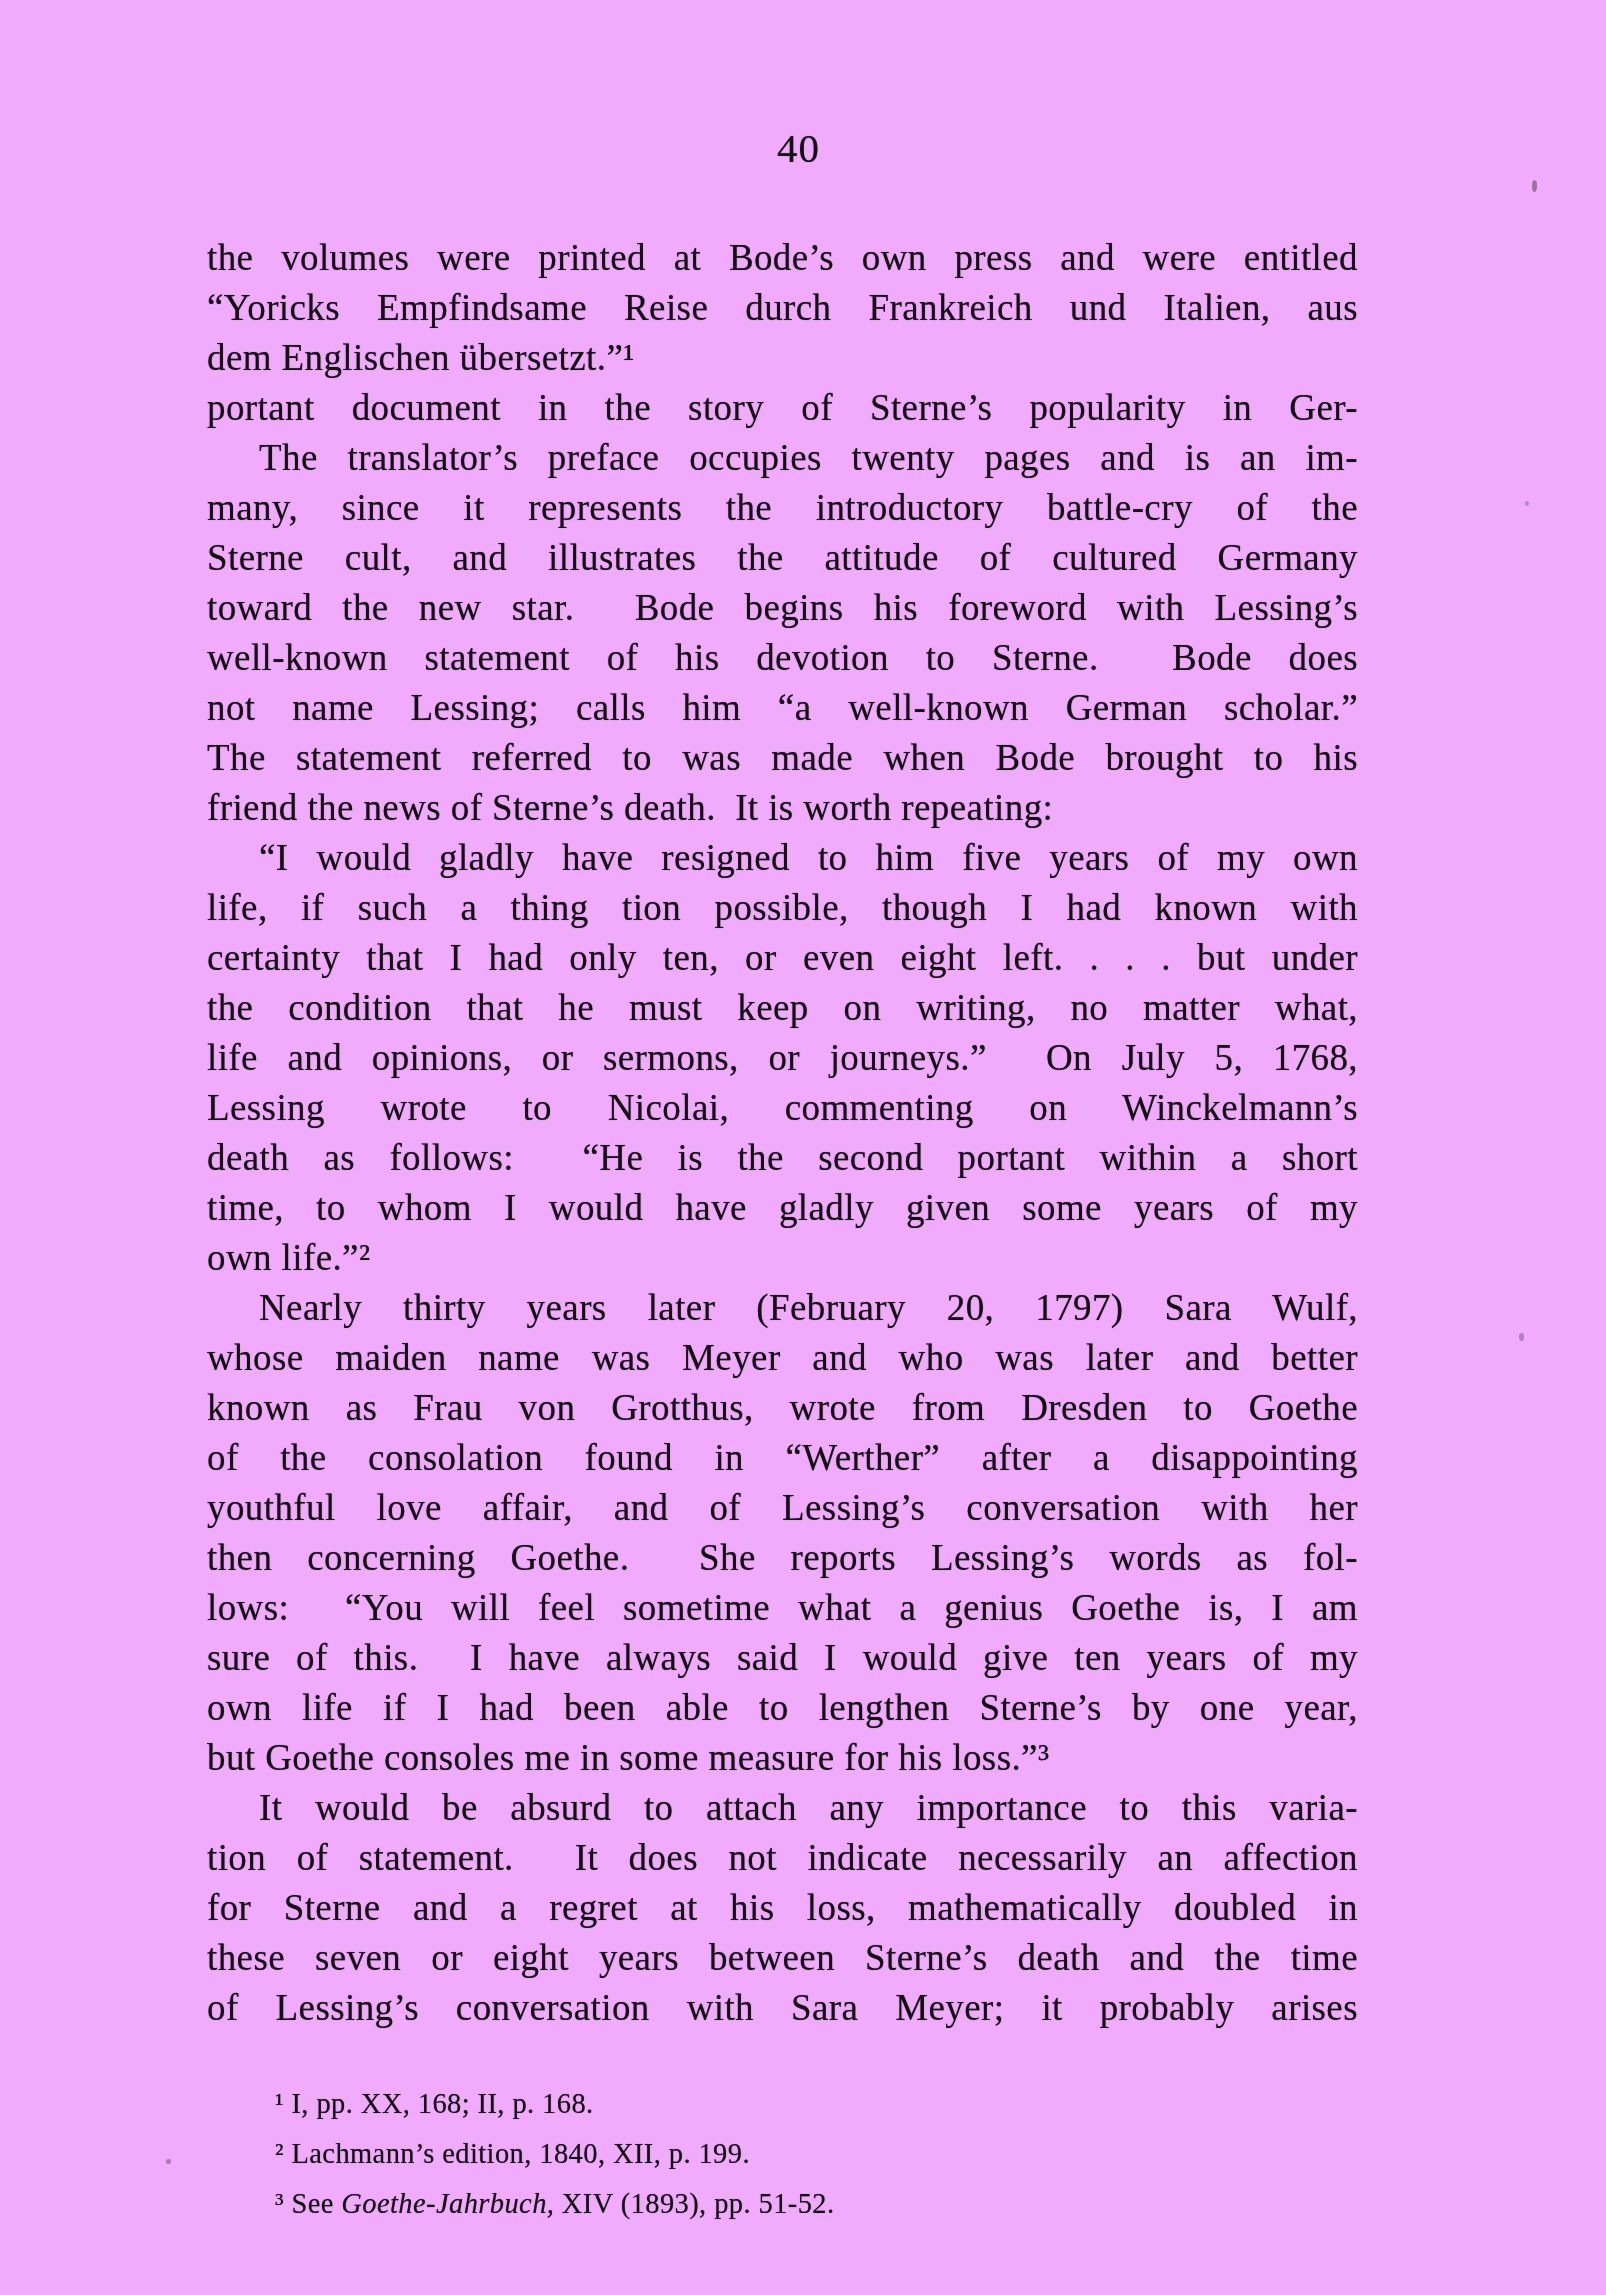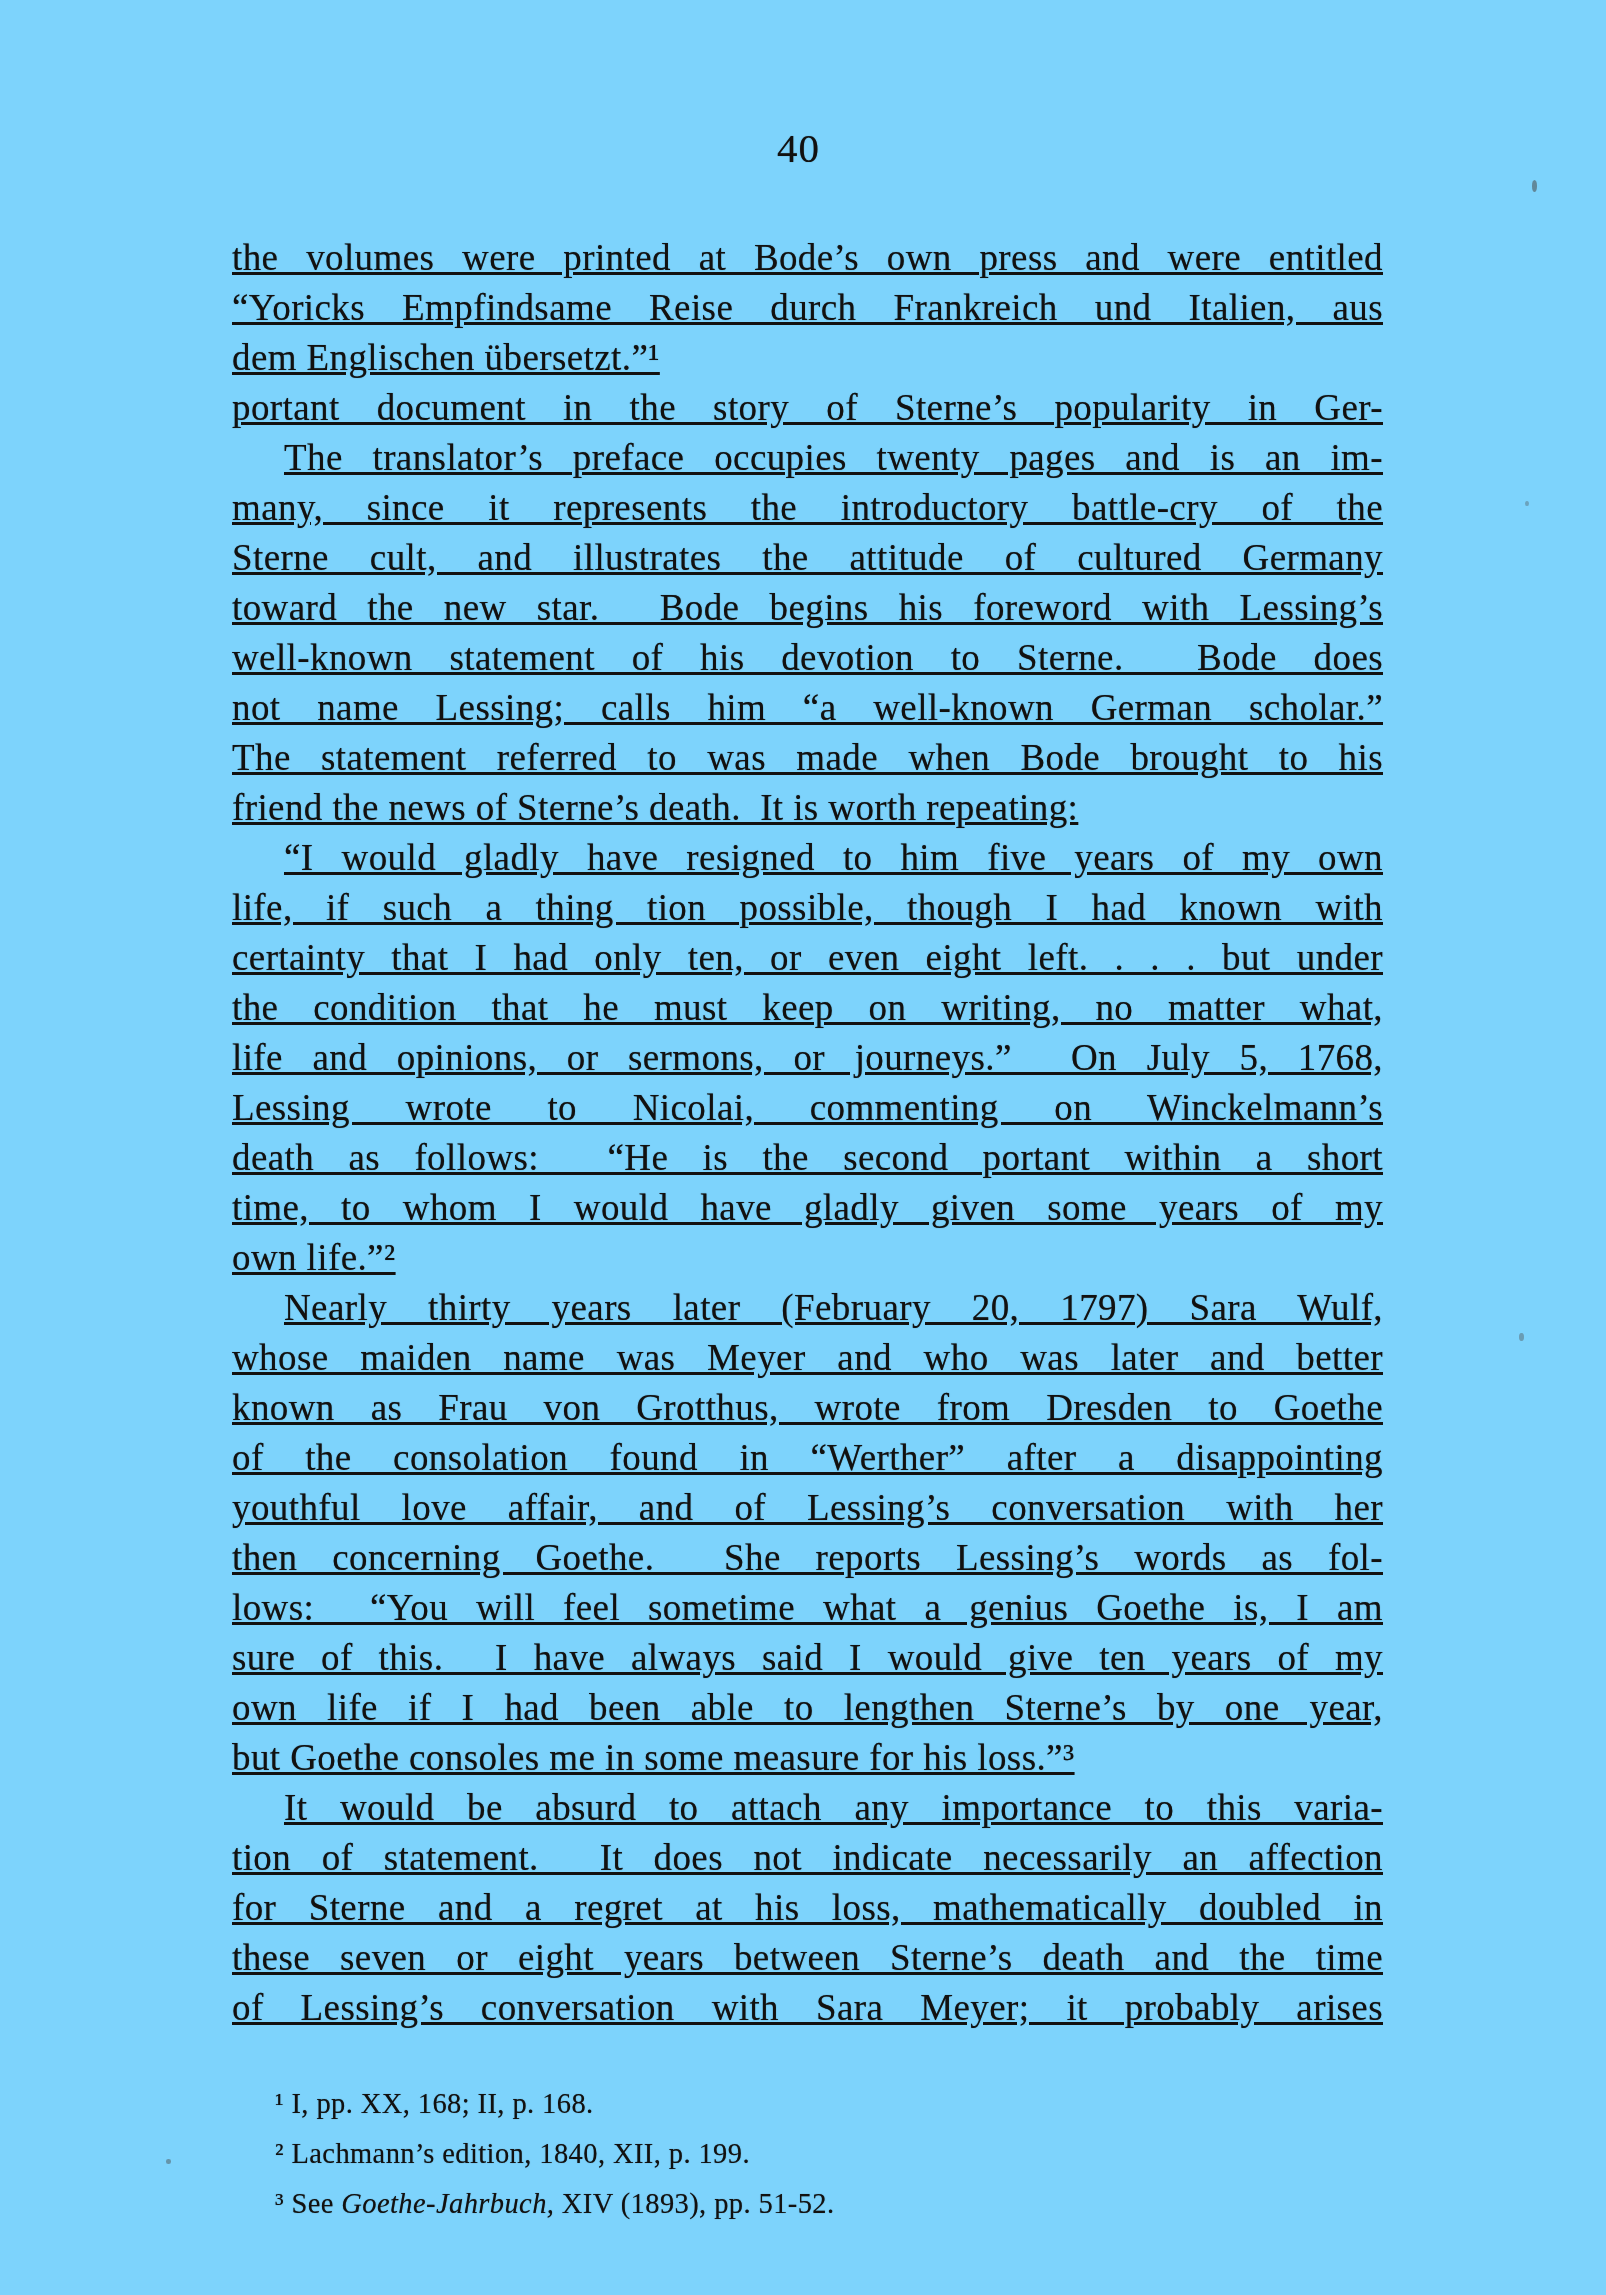--- a/index.html
+++ b/index.html
@@ -1,41 +1,40 @@
 <!DOCTYPE html>
 <html style="font-size:14.3px"><head>
 <meta charset="utf-8">
 <style>
   html, body { margin: 0; padding: 0; background: #e8e8e6; }
   .page {
     position: relative;
     width: 1607px;
     height: 2295px;
-    background: #7dd3fc;
+    background: #f0abfc;
     font-family: "Liberation Serif", "DejaVu Serif", serif;
     color: #121110;
     overflow: hidden;
   }
   .page-number {
     position: absolute;
     top: 123px;
     left: 223px;
     width: 1151px;
     text-align: center;
     font-size: 41px;
     line-height: 50px;
     letter-spacing: 0.9px;
     text-shadow: 0 0 0.9px rgba(10,10,10,0.55);
   }
   .text-block {
     position: absolute;
-    left: 232px;
+    left: 207px;
     top: 233px;
     width: 1151px;
-    text-decoration: underline;
   }
   .para { margin: 0; }
   .line {
     height: 50px;
     line-height: 50px;
     font-size: 37px;
     letter-spacing: 0.4px;
     white-space: pre-wrap;
     text-align: justify;
     text-align-last: justify;

